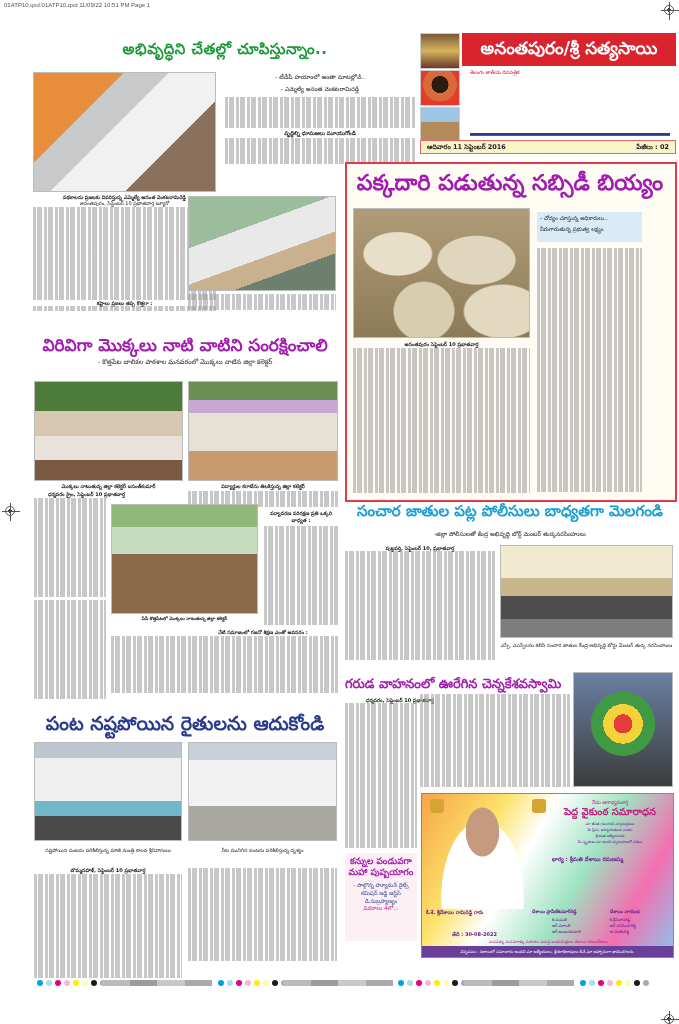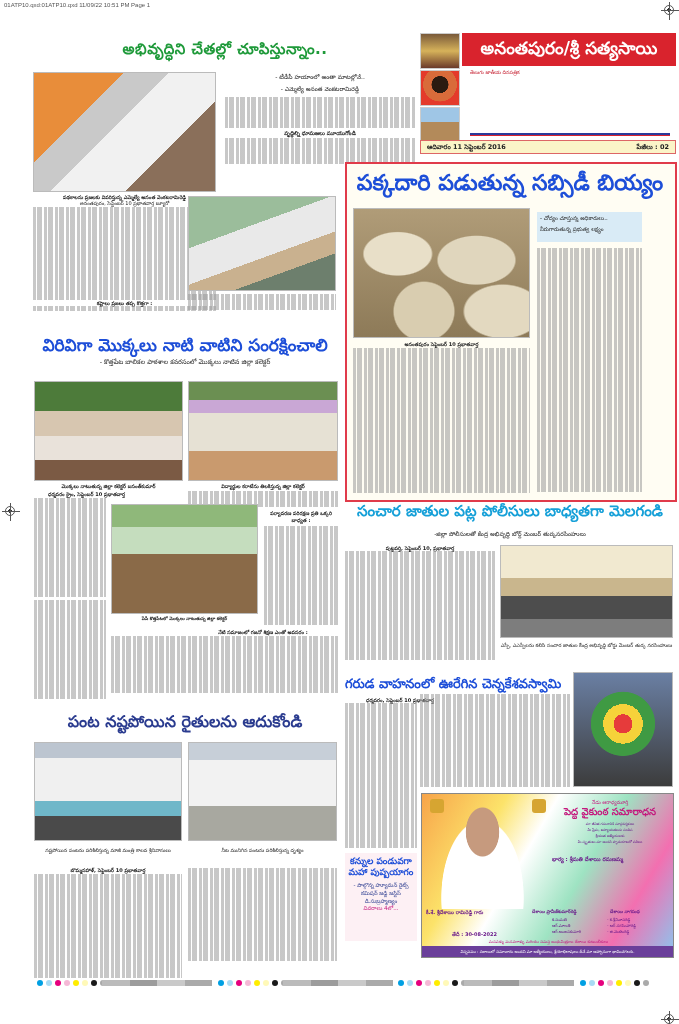--- a/index.html
+++ b/index.html
@@ -4,21 +4,21 @@
 <style>
   * { box-sizing: border-box; margin: 0; padding: 0; }
   html, body { width: 679px; height: 1024px; background: #ffffff; overflow: hidden; }
   body { position: relative; font-family: "DejaVu Sans", sans-serif; color: #333; }
   .abs { position: absolute; }
   .slug { left: 4px; top: 2px; font-size: 6px; color: #555; font-family: "Liberation Sans", sans-serif; }
   .regmark { width: 10px; height: 10px; border-radius: 50%; border: 1px solid #555; background: radial-gradient(circle, #333 30%, transparent 35%); }
   .regmark::before { content: ""; position: absolute; left: -4px; top: 4px; width: 18px; height: 1px; background: #555; }
   .regmark::after { content: ""; position: absolute; left: 4px; top: -4px; width: 1px; height: 18px; background: #555; }
   .head-green { color: #1f9a3a; font-weight: bold; font-size: 19px; letter-spacing: 0.5px; text-align: center; }
-  .head-magenta { color: #1d4ed8; font-weight: bold; }
+  .head-magenta { color: #a21caf; font-weight: bold; }
   .head-blue { color: #2a3b8f; font-weight: bold; }
   .head-cyan { color: #16a0d8; font-weight: bold; }
   .sub { font-size: 6.5px; color: #222; text-align: center; }
   .text { font-size: 3.6px; line-height: 5.2px; color: #555; text-align: justify; overflow: hidden; }
   .text .line { display: block; height: 5.2px; background: repeating-linear-gradient(90deg, #9a9a9a 0 3px, transparent 3px 4px, #9a9a9a 4px 9px, transparent 9px 11px); opacity: .55; margin-bottom: 0; }
   .caption { font-size: 5px; color: #222; text-align: center; font-weight: bold; }
   .photo { border: 1px solid #bbb; overflow: hidden; }
   .ph-street { background: linear-gradient(135deg, #e88d3a 0 30%, #c9c9c9 30% 45%, #f1f1f1 45% 70%, #8a6f5a 70%); }
   .ph-hospital { background: linear-gradient(160deg, #9bbd9b 0 35%, #e9e9e9 35% 60%, #c9b18f 60% 75%, #6d7f6d 75%); }
   .ph-rice { background: radial-gradient(ellipse at 25% 35%, #e8dfc8 0 18%, transparent 19%), radial-gradient(ellipse at 70% 40%, #e0d6bd 0 22%, transparent 23%), radial-gradient(ellipse at 40% 80%, #d9cdb0 0 20%, transparent 21%), radial-gradient(ellipse at 85% 80%, #e3d9c0 0 18%, transparent 19%), linear-gradient(#b09c78, #8d7a58); }
@@ -209,21 +209,21 @@
       <span class="line"></span>
       <span class="line"></span>
       <span class="line"></span>
       <span class="line"></span>
       <span class="line"></span>
       <span class="line"></span>
   </div>
 </div>
 
 <div class="abs head-magenta" style="left:30px; top:335px; width:310px; font-size:17px; text-align:center;">విరివిగా మొక్కలు నాటి వాటిని సంరక్షించాలి</div>
-<div class="abs sub" style="left:30px; top:358px; width:310px; font-size:6.5px;">- కొత్తపేట బాలికల పాఠశాల కనరసంలో మొక్కలు నాటిన జిల్లా కలెక్టర్</div>
+<div class="abs sub" style="left:30px; top:358px; width:310px; font-size:6.5px;">- కొత్తపేట బాలికల పాఠశాల మనవరంలో మొక్కలు నాటిన జిల్లా కలెక్టర్</div>
 <div class="abs photo ph-plant" style="left:34px; top:381px; width:149px; height:100px;"></div>
 <div class="abs photo ph-karate" style="left:188px; top:381px; width:150px; height:100px;"></div>
 <div class="abs caption" style="left:34px; top:483px; width:149px;">మొక్కలు నాటుతున్న జిల్లా కలెక్టర్ బసంత్‌కుమార్</div>
 <div class="abs caption" style="left:188px; top:483px; width:150px;">విద్యార్థుల కరాటేను తిలకిస్తున్న జిల్లా కలెక్టర్</div>
 <div class="abs caption" style="left:34px; top:491px; width:105px;">ధర్మవరం క్రైం, సెప్టెంబర్ 10 ప్రభాతవార్త</div>
 <div class="abs text" style="left:34px; top:498px; width:72px; height:100px;">
   <span class="line"></span>
     <span class="line"></span>
     <span class="line"></span>
     <span class="line"></span>
@@ -384,21 +384,21 @@
     <span class="line"></span>
     <span class="line"></span>
     <span class="line"></span>
     <span class="line"></span>
     <span class="line"></span>
     <span class="line"></span>
     <span class="line"></span>
 </div>
 <div class="abs photo ph-deity" style="left:573px; top:672px; width:100px; height:115px;"></div>
 
-<div class="abs head-blue" style="left:30px; top:712px; width:310px; font-size:16px; text-align:center;">పంట నష్టపోయిన రైతులను ఆదుకోండి</div>
+<div class="abs head-blue" style="left:30px; top:712px; width:310px; font-size:19px; text-align:center;">పంట నష్టపోయిన రైతులను ఆదుకోండి</div>
 <div class="abs photo ph-farm1" style="left:34px; top:742px; width:148px; height:99px;"></div>
 <div class="abs photo ph-farm2" style="left:188px; top:742px; width:149px; height:99px;"></div>
 <div class="abs caption" style="left:34px; top:846px; width:148px; font-weight:normal; line-height:8px;">నష్టపోయిన పంటను పరిశీలిస్తున్న మాజీ మంత్రి కాలవ శ్రీనివాసులు</div>
 <div class="abs caption" style="left:188px; top:846px; width:149px; font-weight:normal; line-height:8px;">నీట మునిగిన పంటను పరిశీలిస్తున్న దృశ్యం</div>
 <div class="abs caption" style="left:34px; top:867px; width:148px;">బొమ్మనహాళ్, సెప్టెంబర్ 10 ప్రభాతవార్త</div>
 <div class="abs text" style="left:34px; top:874px; width:148px; height:104px;">
   <span class="line"></span>
     <span class="line"></span>
     <span class="line"></span>
     <span class="line"></span>

